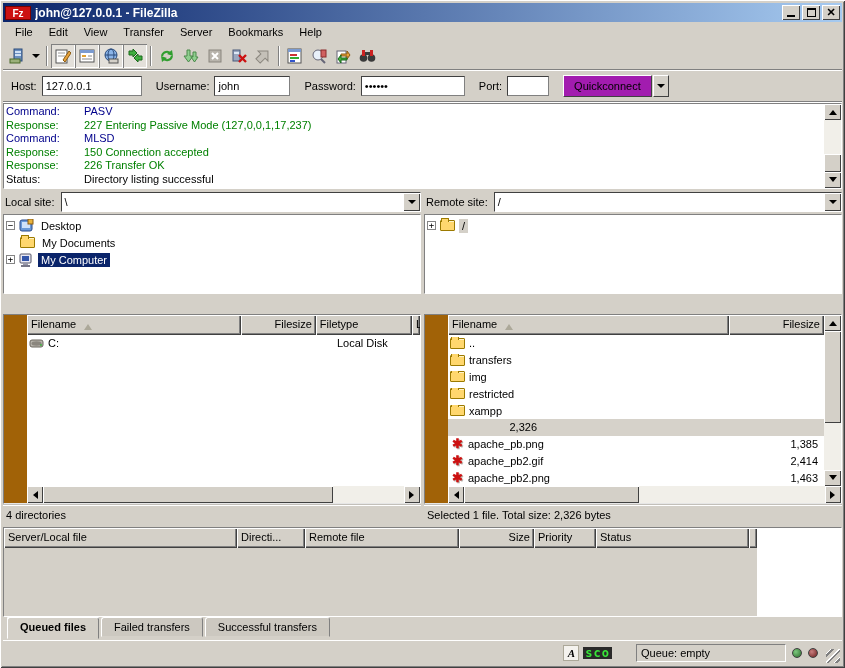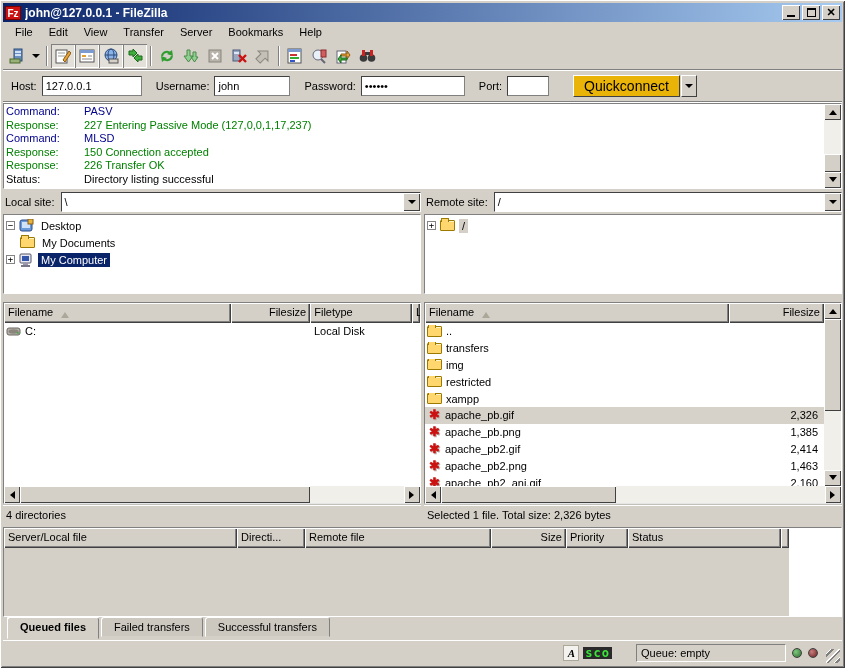--- a/index.html
+++ b/index.html
@@ -3,21 +3,21 @@
 <meta charset="utf-8">
 <style>
   * { margin:0; padding:0; box-sizing:border-box; }
   body { font-family:"Liberation Sans", sans-serif; font-size:11px; color:#000; background:#555; }
   .window { width:845px; height:668px; background:#d4d0c8; padding:3px;
     box-shadow: inset 1px 1px 0 #ffffff, inset -1px -1px 0 #404040, inset 2px 2px 0 #d4d0c8, inset -2px -2px 0 #808080;
     display:flex; flex-direction:column; }
 
   
   .titlebar { height:19px; background:linear-gradient(90deg,#0a246a,#a6caf0); display:flex; align-items:center; padding:0 2px; flex:0 0 auto; }
-  .fz-icon { width:16px; height:14px; background:#cc1111; color:#fff; font-weight:bold; font-size:10px; line-height:14px; text-align:center; margin-right:4px; border:1px solid #7a0000; }
+  .fz-icon { width:26px; height:14px; background:#cc1111; color:#fff; font-weight:bold; font-size:10px; line-height:14px; text-align:center; margin-right:4px; border:1px solid #7a0000; }
   .title-text { color:#fff; font-weight:bold; font-size:12px; flex:1; white-space:nowrap; overflow:hidden; }
   .winbtn { width:18px; height:15px; background:#d4d0c8; margin-left:2px; display:flex; align-items:center; justify-content:center;
     box-shadow: inset 1px 1px 0 #fff, inset -1px -1px 0 #404040; }
   .g-min { width:8px; height:2px; background:#000; margin-top:7px; }
   .g-max { width:9px; height:9px; border:1px solid #000; border-top-width:2px; }
   .g-close { font-size:11px; font-weight:bold; line-height:9px; }
 
   
   .menubar { height:20px; display:flex; align-items:center; padding-left:4px; flex:0 0 auto; }
   .menu-item { padding:2px 8px; }
@@ -26,21 +26,21 @@
   .tb-btn { width:24px; height:24px; display:flex; align-items:center; justify-content:center; }
   .tb-btn.pressed { box-shadow: inset 1px 1px 0 #808080, inset -1px -1px 0 #fff; background:#e3e0da; }
   .tb-btn svg { display:block; }
   .dd-arrow { width:0; height:0; border:4px solid transparent; border-top-color:#000; margin-top:4px; }
 
   
   .quickbar { height:32px; display:flex; align-items:center; padding:0 6px; flex:0 0 auto; border-bottom:1px solid #808080; box-shadow:0 1px 0 #fff; }
   .qc-label { margin:0 5px 0 14px; }
   .qc-label:first-child { margin-left:2px; }
   .tb-input { height:20px; border:1px solid #808080; border-top-color:#404040; border-left-color:#404040; background:#fff; font-family:"Liberation Sans",sans-serif; font-size:11px; padding:0 3px; }
-  .qc-btn { height:22px; background:#eab308; border:1px solid; border-color:#fff #404040 #404040 #fff; padding:0 10px; margin-left:24px; font-family:"Liberation Sans",sans-serif; font-size:14px; }
+  .qc-btn { height:22px; background:#a21caf; border:1px solid; border-color:#fff #404040 #404040 #fff; padding:0 10px; margin-left:14px; font-family:"Liberation Sans",sans-serif; font-size:11px; }
   .qc-dd { width:16px; height:22px; background:#d4d0c8; border:1px solid; border-color:#fff #404040 #404040 #fff; display:flex; align-items:center; justify-content:center; margin-left:1px; }
 
   
   .log-wrap { height:86px; border:1px solid; border-color:#808080 #fff #fff #808080; background:#fff; display:flex; flex:0 0 auto; margin-top:1px; }
   .log-lines { flex:1; padding:1px 2px; overflow:hidden; }
   .log-line { display:flex; height:13.5px; line-height:13.5px; white-space:nowrap; }
   .log-label { width:78px; flex:0 0 auto; }
   .lc-command { color:#00008b; }
   .lc-response { color:#008000; }
   .lc-status { color:#000; }
@@ -71,21 +71,21 @@
 
   .treeview { height:80px; border:1px solid; border-color:#808080 #fff #fff #808080; background:#fff; margin-top:1px; padding:2px; overflow:hidden; flex:0 0 auto; }
   .tree-row { display:flex; align-items:center; height:17px; white-space:nowrap; }
   .expander { width:9px; height:9px; border:1px solid #848484; background:#fff; color:#000; font-size:9px; line-height:7px; text-align:center; flex:0 0 auto; margin-right:4px; font-family:"DejaVu Sans Mono",monospace; }
   .expander.minus::before { content:"−"; } .expander.plus::before { content:"+"; }
   .tree-label { padding:1px 3px; }
   .tree-label.selected { background:#0a246a; color:#fff; }
   .tree-label.hl { background:#d4d0c8; }
   .indent { width:14px; flex:0 0 auto; }
 
-  .listbox { flex:1; border:1px solid; border-color:#808080 #fff #fff #808080; margin-top:8px; display:flex; flex-direction:column; min-height:0; background:#a16207; }
+  .listbox { flex:1; border:1px solid; border-color:#808080 #fff #fff #808080; margin-top:20px; display:flex; flex-direction:column; min-height:0; background:#a16207;padding-left:23px; }
   .list-main { flex:1; display:flex; min-height:0; }
   .list-content { flex:1; display:flex; flex-direction:column; min-width:0; }
   .hdr-row { height:20px; display:flex; flex:0 0 auto; background:#d4d0c8; }
   .hdr-cell { box-shadow: inset 1px 1px 0 #fff, inset -1px -1px 0 #404040, inset -2px -2px 0 #808080; padding:3px 4px 0 4px; white-space:nowrap; overflow:hidden; display:flex; }
   .hdr-cell.right { justify-content:flex-end; }
   .sort-asc { width:0; height:0; border:4px solid transparent; border-bottom:6px solid #aca899; margin:2px 0 0 8px; }
   .rows { flex:1; background:#fff; overflow:hidden; }
   .f-row { display:flex; align-items:center; height:16.8px; white-space:nowrap; }
   .f-row.selected { background:#d6d2ca; }
   .f-name { flex:1; display:flex; align-items:center; min-width:0; overflow:hidden; padding-left:2px; }
@@ -459,24 +459,20 @@
                   <span class="f-size"></span>
                 </div>
               <div class="f-row">
                   <span class="f-name">
                     <span class="folder-icon"></span>
                     <span>xampp</span>
                   </span>
                   <span class="f-size"></span>
                 </div>
               <div class="f-row selected">
-                  <span class="f-name">
-                    <span class="img-icon"></span>
-                    <span>apache_pb.gif</span>
-                  </span>
                   <span class="f-size">2,326</span>
                 </div>
               <div class="f-row">
                   <span class="f-name">
                     <span class="img-icon"></span>
                     <span>apache_pb.png</span>
                   </span>
                   <span class="f-size">1,385</span>
                 </div>
               <div class="f-row">
@@ -529,21 +525,21 @@
   </div>
 
   <div class="queue">
     <div class="hdr-row">
       <div class="hdr-cell" style="width:233px">
           <span>Server/Local file</span>
         </div>
       <div class="hdr-cell" style="width:68px">
           <span>Directi...</span>
         </div>
-      <div class="hdr-cell" style="width:186px">
+      <div class="hdr-cell" style="width:154px">
           <span>Remote file</span>
         </div>
       <div class="hdr-cell right" style="width:75px">
           <span>Size</span>
         </div>
       <div class="hdr-cell" style="width:62px">
           <span>Priority</span>
         </div>
       <div class="hdr-cell" style="width:153px">
           <span>Status</span>

